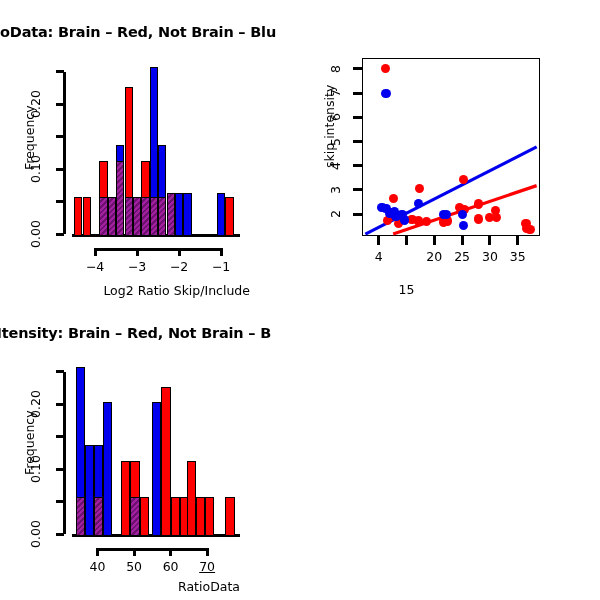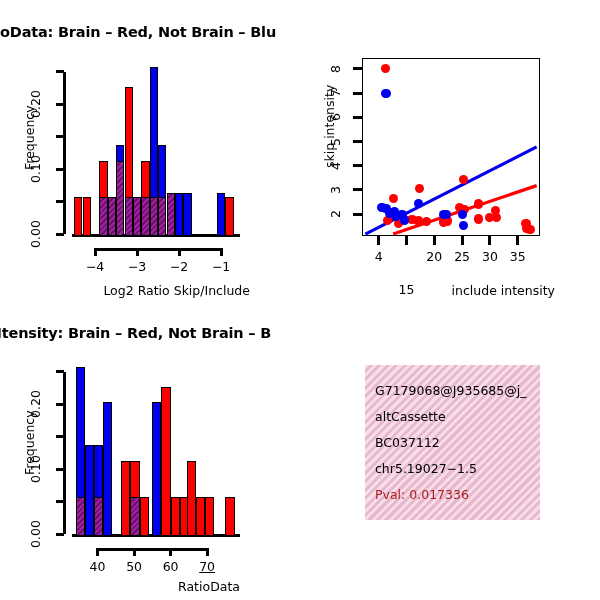--- a/index.html
+++ b/index.html
@@ -104,21 +104,20 @@
         <div style="position:absolute;left:159.1px;top:259px;width:40px;
        font-size:12.5px;text-align:center;">−2</div>
         <div style="position:absolute;left:219.6px;top:248px;width:3px;height:8px;background:#000000;"></div>
         <div style="position:absolute;left:201.1px;top:259px;width:40px;
        font-size:12.5px;text-align:center;">−1</div>
       </div>
   </div>
 
   <div class="panel" style="left:300px;top:0;width:300px;height:310px;">
     <div class="ylab" style="left:22px;top:168px;">skip intensity</div>
-    <div class="axlabel" style="left:55px;top:283px;width:200px;">include intensity</div>
     <div id="p2plot" style="position:absolute;left:0;top:0;width:300px;height:300px;">
         <div style="left:62px;top:58px;width:178px;height:178px;" class="plotbox"></div>
         <div style="position:absolute;left:53px;top:212.70408163265307px;width:9px;height:3px;background:#000000;"></div>
         <div style="position:absolute;left:24px;top:205.20408163265307px;width:24px;height:18px;
        font-size:12.5px;text-align:center;line-height:18px;transform:rotate(-90deg);">2</div>
         <div style="position:absolute;left:53px;top:188.48639455782313px;width:9px;height:3px;background:#000000;"></div>
         <div style="position:absolute;left:24px;top:180.98639455782313px;width:24px;height:18px;
        font-size:12.5px;text-align:center;line-height:18px;transform:rotate(-90deg);">3</div>
         <div style="position:absolute;left:53px;top:164.2687074829932px;width:9px;height:3px;background:#000000;"></div>
         <div style="position:absolute;left:24px;top:156.7687074829932px;width:24px;height:18px;
@@ -300,28 +299,14 @@
        font-size:12.5px;text-align:center;">50</div>
         <div style="position:absolute;left:169.10869565217394px;top:248px;width:3px;height:8px;background:#000000;"></div>
         <div style="position:absolute;left:150.60869565217394px;top:259px;width:40px;
        font-size:12.5px;text-align:center;">60</div>
         <div style="position:absolute;left:205.6304347826087px;top:248px;width:3px;height:8px;background:#000000;"></div>
         <div style="position:absolute;left:187.1304347826087px;top:259px;width:40px;
        font-size:12.5px;text-align:center;text-decoration:underline;">70</div>
       </div>
   </div>
 
-  <div class="panel" style="left:300px;top:300px;width:300px;height:300px;">
-    <div class="infobox" id="infobox" style="left: 65px; top: 65px; width: 175px; height: 155px; overflow: hidden; background: repeating-linear-gradient(135deg, rgb(246, 221, 232) 0px, rgb(246, 221, 232) 3px, rgb(232, 184, 206) 3px, rgb(232, 184, 206) 6px);">
-        <div style="position:absolute;left:10px;top:18px;font-size:12.5px;white-space:nowrap;
-       color:#000000;" class="infoline">G7179068@J935685@j_</div>
-        <div style="position:absolute;left:10px;top:44px;font-size:12.5px;white-space:nowrap;
-       color:#000000;" class="infoline">altCassette</div>
-        <div style="position:absolute;left:10px;top:70px;font-size:12.5px;white-space:nowrap;
-       color:#000000;" class="infoline">BC037112</div>
-        <div style="position:absolute;left:10px;top:96px;font-size:12.5px;white-space:nowrap;
-       color:#000000;" class="infoline">chr5.19027−1.5</div>
-        <div style="position:absolute;left:10px;top:122px;font-size:12.5px;white-space:nowrap;
-       color:#AA2222;" class="infoline">Pval: 0.017336</div>
-      </div>
-  </div>
 
 </div>
 
 </body></html>

